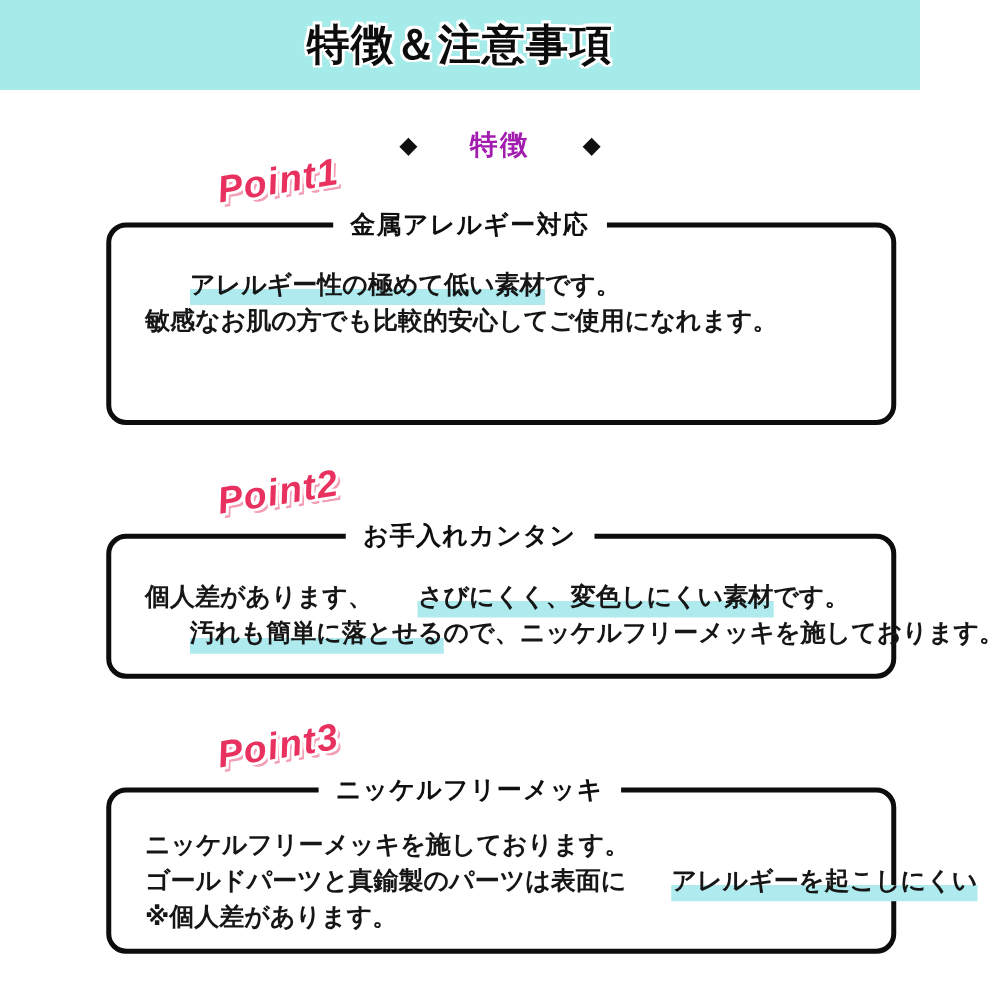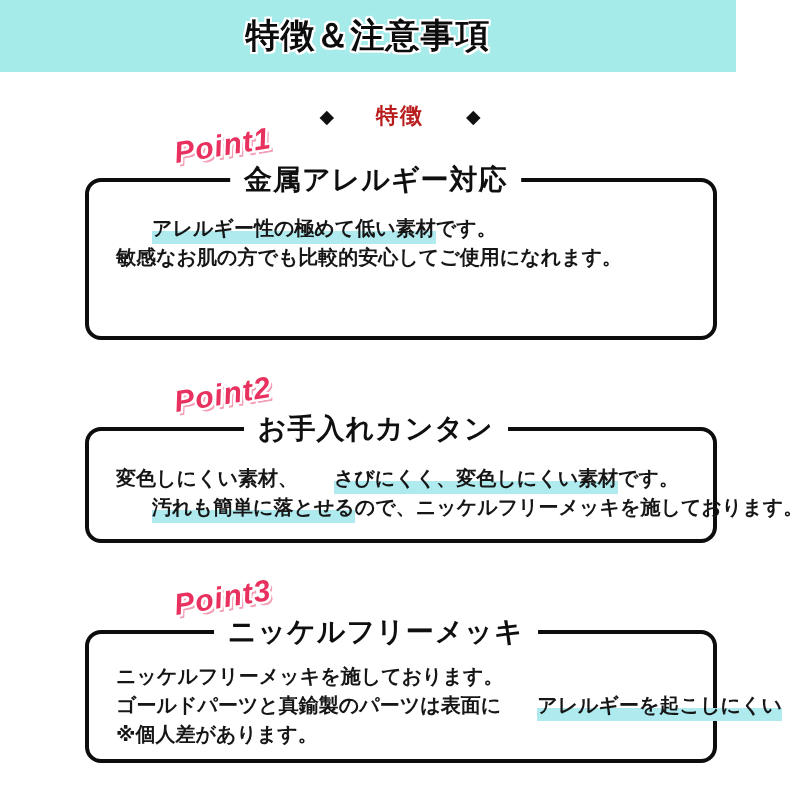--- a/index.html
+++ b/index.html
@@ -38,21 +38,21 @@
       -2px 0 0 #fff, 2px 0 0 #fff;
   }
   
   .sec-head{
     margin-top:31px;
     height:26px;
     display:flex;align-items:center;justify-content:center;
     gap:42px;
   }
   .diamond{font-size:19px;color:#101010;line-height:1;}
-  .sec-label{font-size:22px;font-weight:bold;color:#b91c1c;letter-spacing:2px;}
+  .sec-label{font-size:22px;font-weight:bold;color:#a21caf;letter-spacing:2px;}
   
   .point-section{
     position:relative;
     width:632px;
     margin-left:85px;
   }
   .ps-1{margin-top:49px;}
   .ps-2{margin-top:87px;}
   .ps-3{margin-top:87px;}
   .point-box{
@@ -81,21 +81,21 @@
        0 -2px 0 #fff, 0 2px 0 #fff,
       -2px 0 0 #fff, 2px 0 0 #fff,
        3px 4px 0 var(--pink-shadow);
   }
   .box-title{
     position:absolute;
     top:2px;left:46%;
     transform:translate(-50%,-50%);
     background:#fff;
     padding:0 14px;
-    font-size:28px;
+    font-size:20px;
     font-weight:bold;
     white-space:nowrap;
     color:#0f0f0f;
     z-index:2;
     letter-spacing:1px;
     text-align:center;
   }
   .t-line{
     font-size:20px;
     font-weight:bold;
@@ -129,21 +129,21 @@
   <div class="point-box pb-1">
       <div class="t-line"><span class="hl">アレルギー性の極めて低い素材</span><span>です。</span></div>
       <div class="t-line"><span>敏感なお肌の方でも比較的安心してご使用になれます。</span></div>
     </div>
 </div>
 
 <div class="point-section ps-2">
   <div class="point-script">Point2</div>
   <div class="box-title">お手入れカンタン</div>
   <div class="point-box pb-2">
-      <div class="t-line"><span>変色しにくい素材、</span><span class="hl">さびにくく、変色しにくい素材</span><span>です。</span></div>
+      <div class="t-line"><span>個人差があります、</span><span class="hl">さびにくく、変色しにくい素材</span><span>です。</span></div>
       <div class="t-line"><span class="hl">汚れも簡単に落とせる</span><span>ので、ニッケルフリーメッキを施しております。</span></div>
     </div>
 </div>
 
 <div class="point-section ps-3">
   <div class="point-script">Point3</div>
   <div class="box-title">ニッケルフリーメッキ</div>
   <div class="point-box pb-3">
       <div class="t-line"><span>ニッケルフリーメッキを施しております。</span></div>
       <div class="t-line"><span>ゴールドパーツと真鍮製のパーツは表面に</span><span class="hl">アレルギーを起こしにくい</span></div>

